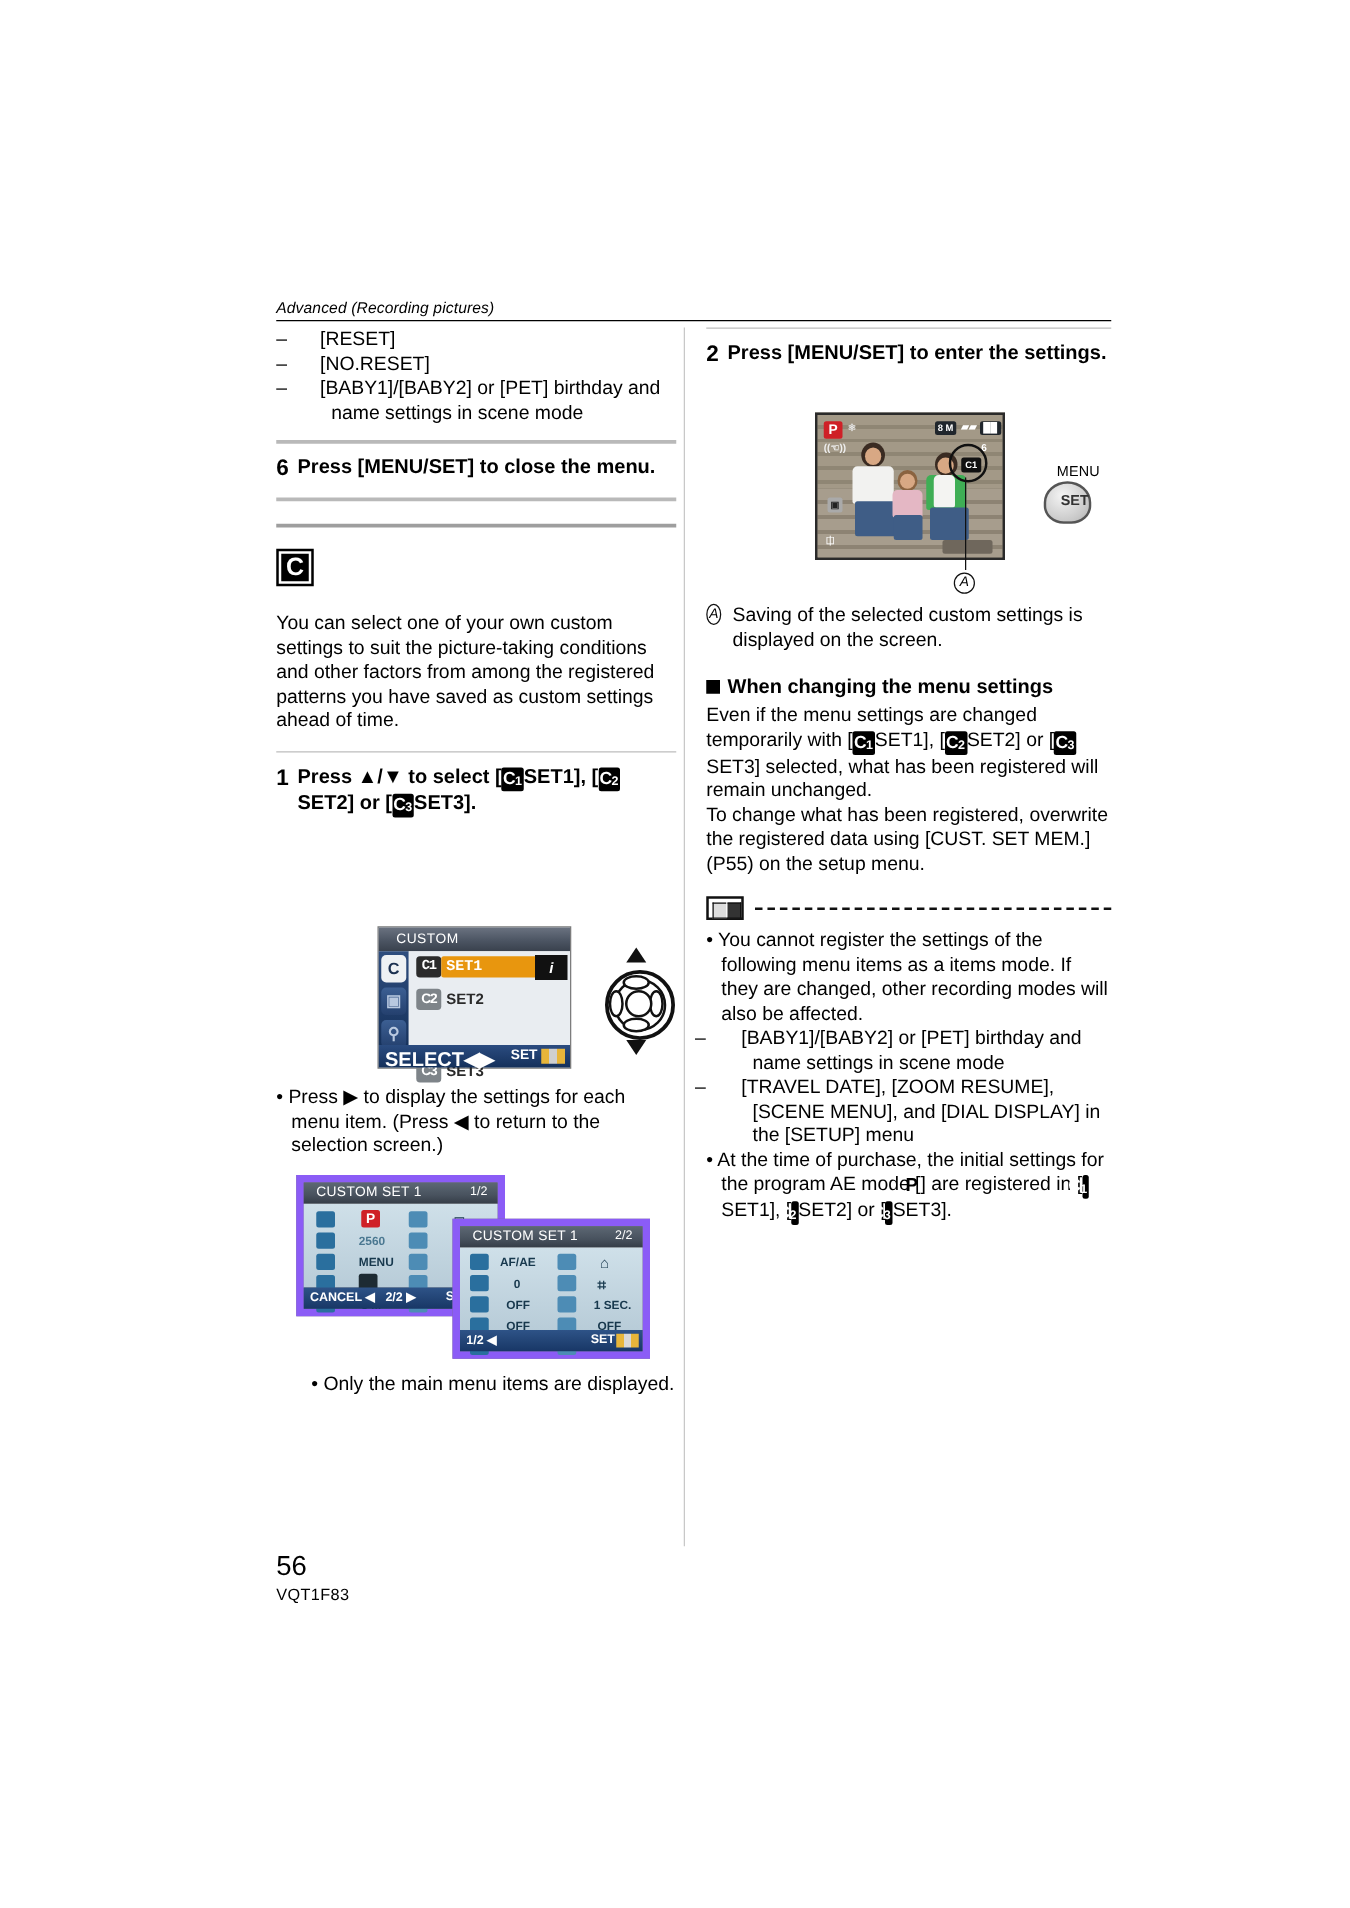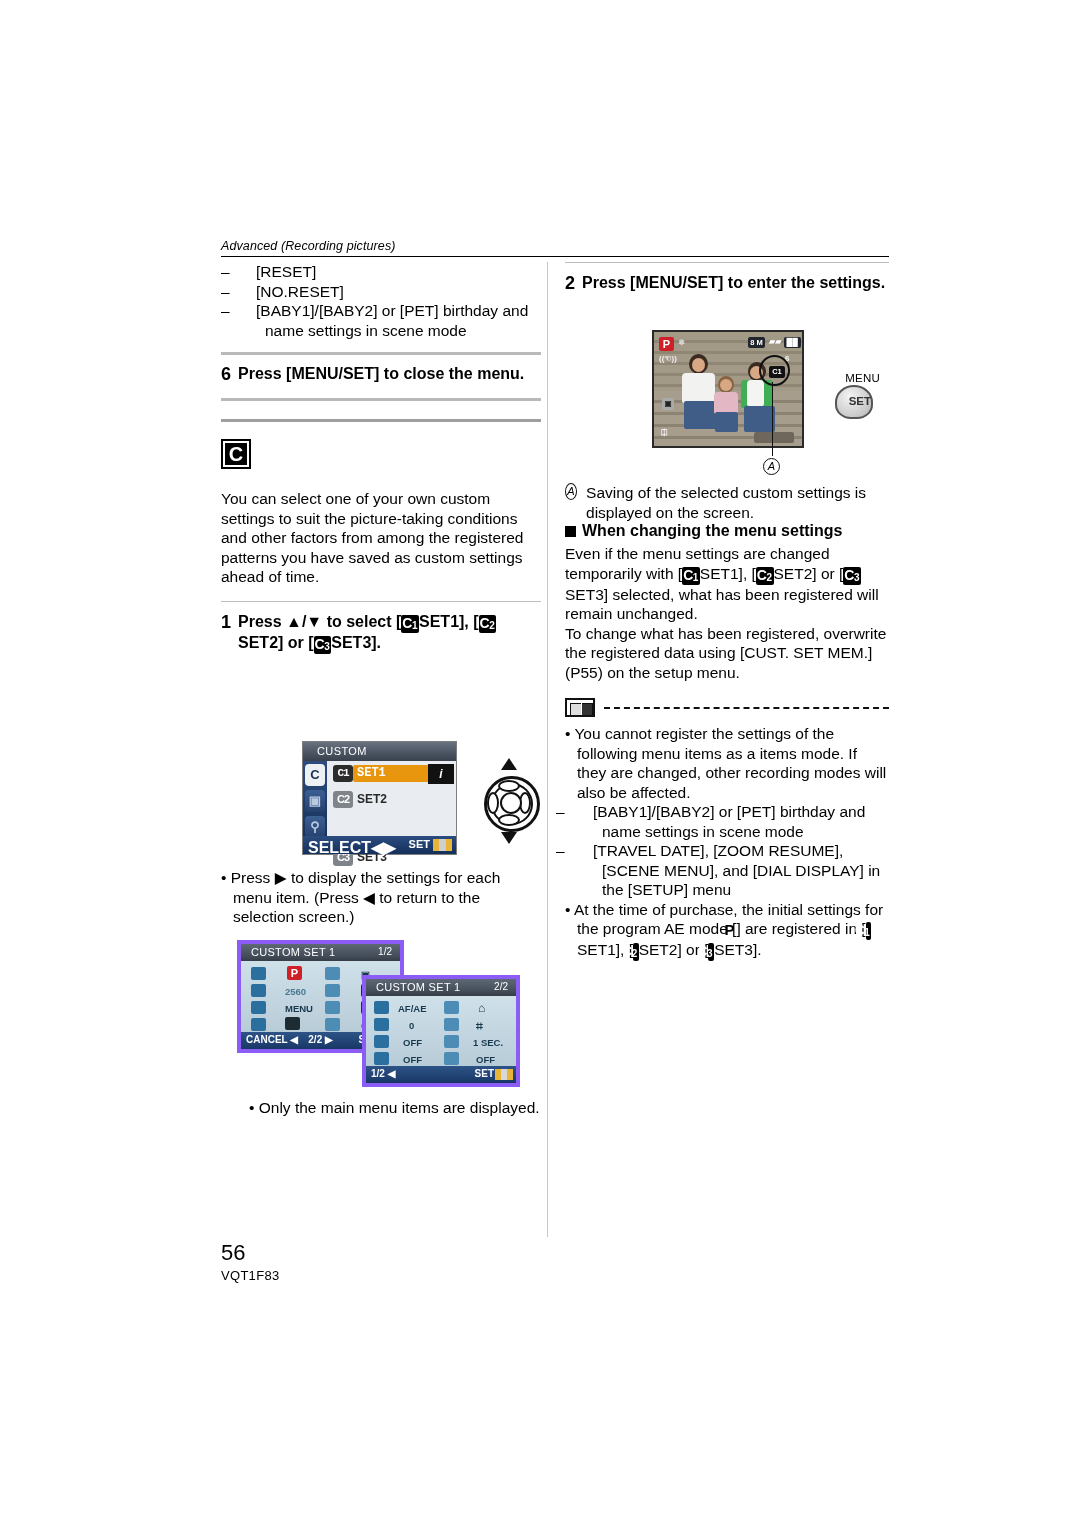--- a/index.html
+++ b/index.html
@@ -85,21 +85,21 @@
   .dpad .pt{position:absolute;border:2px solid #111;background:#fff;border-radius:50%;}
   .dpad .pu{left:18px;top:24px;width:18px;height:8px;}
   .dpad .pd{left:18px;top:58px;width:18px;height:8px;}
   .dpad .pl{left:7px;top:36px;width:8px;height:18px;}
   .dpad .pr{left:39px;top:36px;width:8px;height:18px;}
   .dpad .au,.dpad .ad{position:absolute;left:21px;width:0;height:0;border-left:8px solid transparent;border-right:8px solid transparent;}
   .dpad .au{top:2px;border-bottom:12px solid #111;}
   .dpad .ad{top:76px;border-top:12px solid #111;}
 
   
-  .cset{position:absolute;box-sizing:border-box;border:4px solid #8b5cf6;background:#737373;padding-left:18px;}
+  .cset{position:absolute;box-sizing:border-box;border:6px solid #8b5cf6;background:#737373;padding-left:18px;}
   .cset .tbar{position:absolute;left:0;top:0;width:100%;height:17px;
     background:linear-gradient(180deg,#5d6874 0%,#48525e 60%,#353d47 100%);}
   .cset .tbar .t{position:absolute;left:10px;top:2px;color:#fff;font-size:11px;letter-spacing:.3px;}
   .cset .tbar .pg{position:absolute;right:8px;top:2px;color:#fff;font-size:10px;}
   .cset .grid{position:absolute;left:0;right:0;top:17px;bottom:17px;
     background:linear-gradient(180deg,#cfe0e9,#b8ccd8);}
   .cset .ic{position:absolute;width:15px;height:13px;background:#2a6f9e;border-radius:2px;}
   .cset .ic.lt{background:#4d8cb5;}
   .cset .vl{position:absolute;font-size:9.5px;color:#17384d;font-weight:bold;white-space:nowrap;}
   .cset .fbar{position:absolute;left:0;bottom:0;width:100%;height:17px;
@@ -383,21 +383,21 @@
     <div class="m">MENU</div>
     <div class="btn">SET</div>
   </div>
 
   <div class="colR" style="top:483px;">
     <div style="display:flex;gap:9px;">
       <span class="amark">A</span>
       <span class="body" style="flex:1 1 auto;">Saving of the selected custom settings is displayed on the screen.</span>
     </div>
 
-    <div style="font-size:16px;font-weight:bold;">
+    <div style="margin-top:19px;font-size:16px;font-weight:bold;">
       <span class="sq"></span><span>When changing the menu settings</span>
     </div>
 
     <div class="body" style="margin-top:4px;"><span>Even if the menu settings are changed temporarily with [</span><span class="chip"><b>C</b><sub>1</sub></span><span>SET1], [</span><span class="chip"><b>C</b><sub>2</sub></span><span>SET2] or [</span><span class="chip"><b>C</b><sub>3</sub></span><span>SET3] selected, what has been registered will remain unchanged.</span></div>
 
     <div class="body">To change what has been registered, overwrite the registered data using [CUST. SET MEM.] (P55) on the setup menu.</div>
 
     <div style="display:flex;align-items:center;margin-top:16px;">
       <span class="noteicon"></span>
       <span class="dashline"></span>

